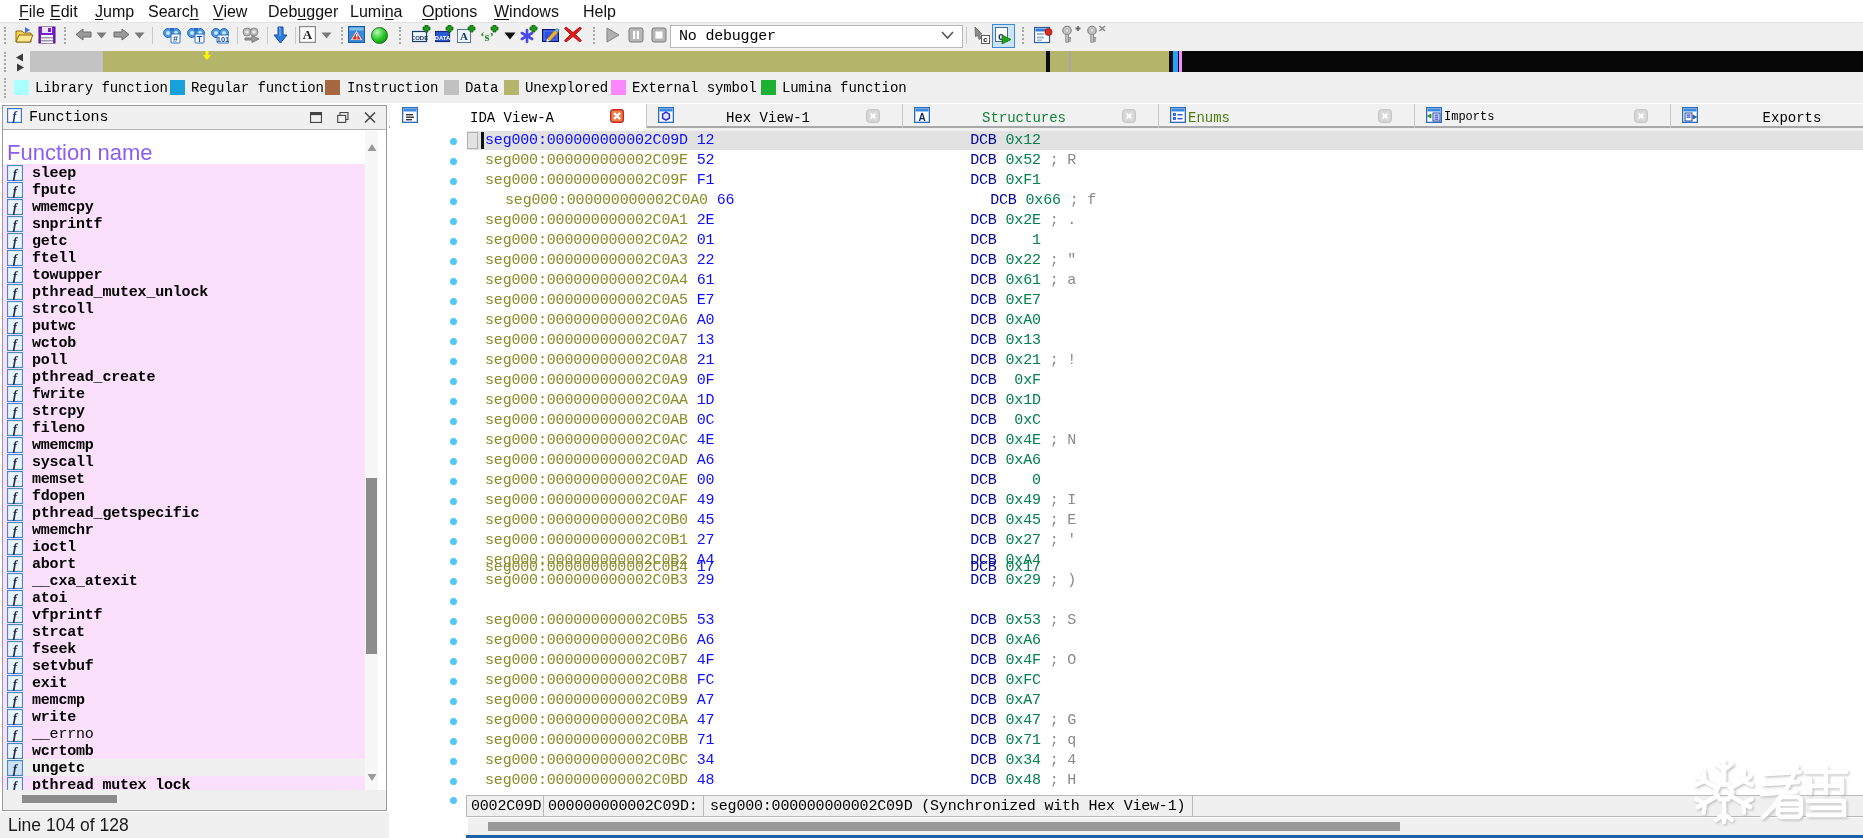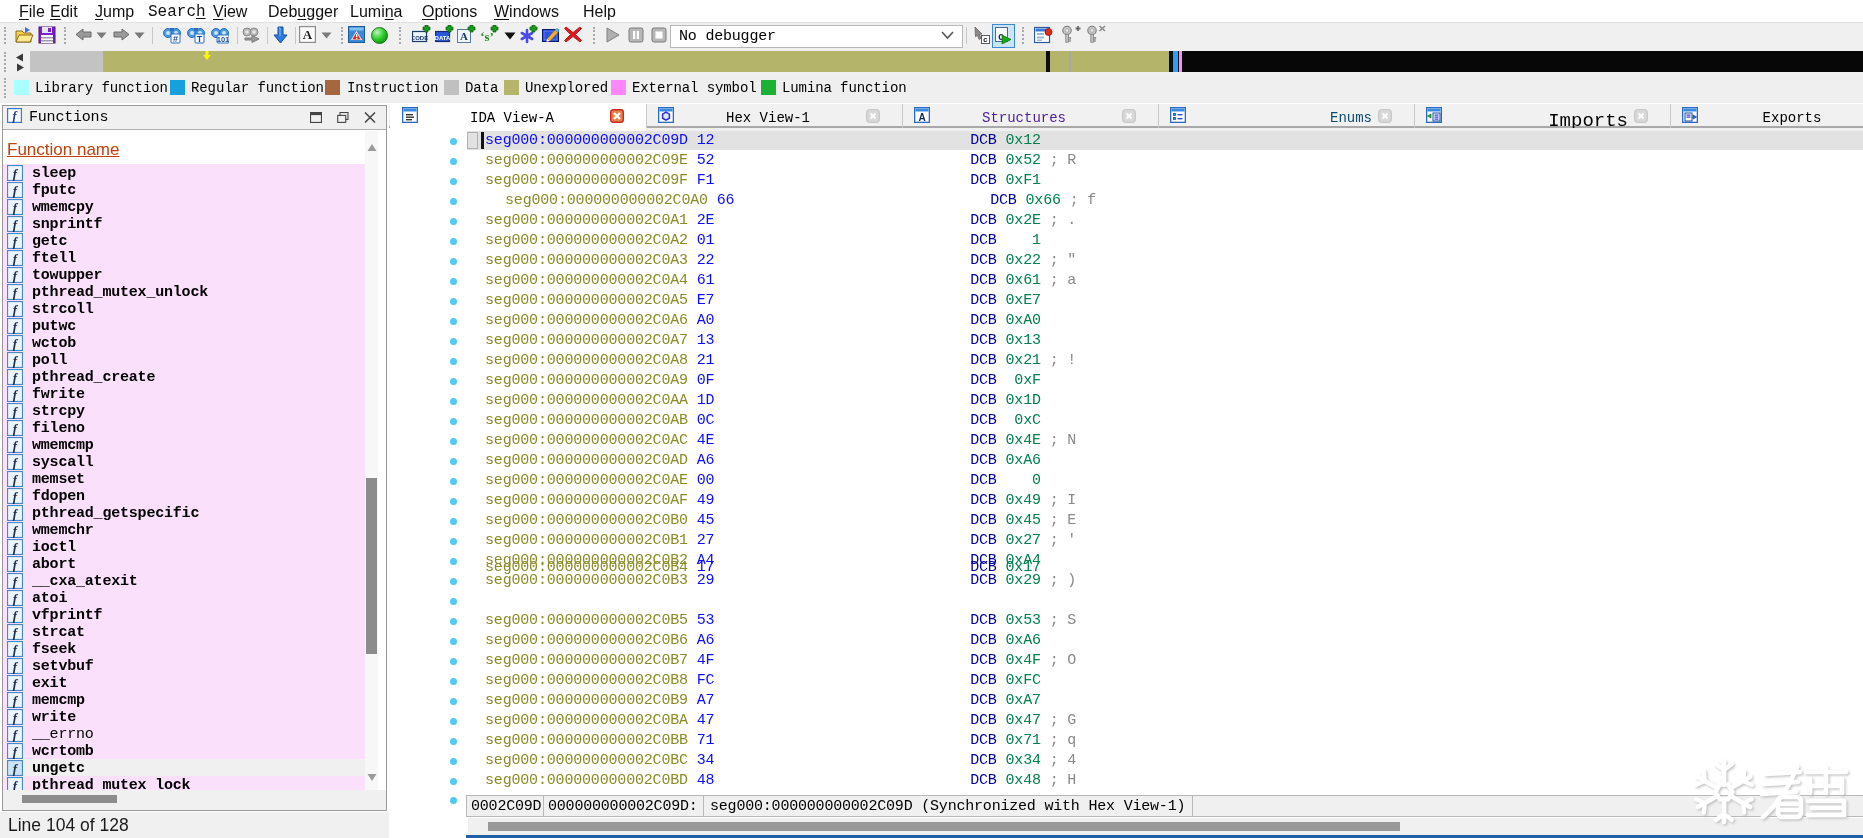--- a/index.html
+++ b/index.html
@@ -17,21 +17,21 @@
 .dcb{color:#00009a;}
 .val{color:#00804d;}
 .com{color:#8a8a8a;}
 </style></head>
 <body>
 
 <div class="abs" style="left:0;top:0;width:1863px;height:22px;background:#fff;"></div>
 <div class="abs menu" style="left:19px;top:3px;"><u>F</u>ile</div>
 <div class="abs menu" style="left:50px;top:3px;"><u>E</u>dit</div>
 <div class="abs menu" style="left:95px;top:3px;"><u>J</u>ump</div>
-<div class="abs menu" style="left:148px;top:3px;font-family:Liberation Mono, monospace;">Searc<u>h</u></div>
+<div class="abs menu" style="left:148px;top:3px;">Searc<u>h</u></div>
 <div class="abs menu" style="left:213px;top:3px;"><u>V</u>iew</div>
 <div class="abs menu" style="left:268px;top:3px;">Deb<u>u</u>gger</div>
 <div class="abs menu" style="left:350px;top:3px;">Lumi<u>n</u>a</div>
 <div class="abs menu" style="left:422px;top:3px;"><u>O</u>ptions</div>
 <div class="abs menu" style="left:494px;top:3px;"><u>W</u>indows</div>
 <div class="abs menu" style="left:583px;top:3px;">Help</div>
 <div class="abs" style="left:0;top:22px;width:1863px;height:27px;background:#f0f0f0;border-top:1px solid #e2e2e2;"></div>
 <div class="abs handle" style="left:4px;top:27px;height:17px;"></div>
 <svg class="abs" style="left:15px;top:26px" width="19" height="18" viewBox="0 0 19 18">
 <path d="M1 16 L1 5 L7 5 L9 7 L16 7 L16 16 Z" fill="#f7d24a" stroke="#8a6d1a"></path>
@@ -271,21 +271,21 @@
     <rect x="0.5" y="0.5" width="11" height="10" fill="none" stroke="#444" stroke-width="1.2"></rect>
     <rect x="0.5" y="0.5" width="11" height="2.6" fill="#444"></rect>
   </svg>
 <svg class="abs" style="left:337px;top:112px" width="12" height="11" viewBox="0 0 12 11">
 <rect x="3" y="0.5" width="8" height="7" fill="#f0f0f0" stroke="#444" stroke-width="1.1"></rect>
 <rect x="0.7" y="3.4" width="8" height="7" fill="#f0f0f0" stroke="#444" stroke-width="1.1"></rect>
 </svg>
 <svg class="abs" style="left:364px;top:112px" width="12" height="11" viewBox="0 0 12 11">
     <path d="M1 0.5 L11 10.5 M11 0.5 L1 10.5" stroke="#444" stroke-width="1.5"></path>
   </svg>
-<div class="abs" style="left:7px;top:140px;font-size:17px;color:#c2410c;text-decoration:underline;">Function name</div>
+<div class="abs" style="left:7px;top:140px;font-size:22px;color:#8b5cf6;">Function name</div>
 <div class="abs" style="left:3px;top:164px;width:362px;height:626px;overflow:hidden;">
 <div style="position:absolute;left:0;top:0.0px;width:362px;height:17.8px;background:#fbe0fb;"></div>
 <svg style="position:absolute;left:4px;top:0.5px" width="16" height="16" viewBox="0 0 16 16">
 <rect x="0.5" y="0.5" width="15" height="15" fill="#eaf5fd" stroke="#4a88c8" stroke-width="1.2"></rect>
 <text x="8" y="12.5" font-size="13" font-style="italic" font-weight="bold" font-family="Liberation Serif" fill="#22304a" text-anchor="middle">f</text>
     </svg>
 <div style="position:absolute;left:29px;top:1.0px;font-family:'Liberation Mono',monospace;font-size:15px;letter-spacing:-0.2px;font-weight:bold;white-space:pre;">sleep</div>
 <div style="position:absolute;left:0;top:17.0px;width:362px;height:17.8px;background:#fbe0fb;"></div>
 <svg style="position:absolute;left:4px;top:17.5px" width="16" height="16" viewBox="0 0 16 16">
 <rect x="0.5" y="0.5" width="15" height="15" fill="#eaf5fd" stroke="#4a88c8" stroke-width="1.2"></rect>
@@ -540,50 +540,50 @@
 <svg class="abs" style="left:866px;top:109px" width="14" height="14" viewBox="0 0 14 14">
 <rect x="0.7" y="0.7" width="12.6" height="12.6" rx="2.5" fill="#d8d8d8" stroke="#c0c0c0"></rect>
 <path d="M4.5 4.5 L9.5 9.5 M9.5 4.5 L4.5 9.5" stroke="#fff" stroke-width="1.8"></path>
   </svg>
 <div class="abs" style="left:902px;top:104px;width:256px;height:25px;border-left:1px solid #c8c8c8;box-sizing:border-box;"></div>
 <svg class="abs" style="left:914px;top:107px" width="16" height="16" viewBox="0 0 16 16">
 <rect x="0.5" y="0.5" width="15" height="15" fill="#fff" stroke="#2a6ac0" stroke-width="1.6"></rect>
 <rect x="1.5" y="1.5" width="13" height="3" fill="#3a8ae0"></rect>
 <text x="8" y="13.5" font-size="10" font-weight="bold" font-family="Liberation Sans" fill="#0a2a5a" text-anchor="middle">A</text>
   </svg>
-<div class="abs mono" style="left:932px;top:110px;width:184px;text-align:center;font-size:14px;color:#4c1d95;">Structures</div>
+<div class="abs mono" style="left:932px;top:110px;width:184px;text-align:center;font-size:14px;color:#15803d;">Structures</div>
 <svg class="abs" style="left:1122px;top:109px" width="14" height="14" viewBox="0 0 14 14">
 <rect x="0.7" y="0.7" width="12.6" height="12.6" rx="2.5" fill="#d8d8d8" stroke="#c0c0c0"></rect>
 <path d="M4.5 4.5 L9.5 9.5 M9.5 4.5 L4.5 9.5" stroke="#fff" stroke-width="1.8"></path>
   </svg>
 <div class="abs" style="left:1158px;top:104px;width:256px;height:25px;border-left:1px solid #c8c8c8;box-sizing:border-box;"></div>
 <svg class="abs" style="left:1170px;top:107px" width="16" height="16" viewBox="0 0 16 16">
 <rect x="0.5" y="0.5" width="15" height="15" fill="#fff" stroke="#2a6ac0" stroke-width="1.6"></rect>
 <rect x="1.5" y="1.5" width="13" height="3" fill="#3a8ae0"></rect>
 <rect x="3.5" y="6.5" width="2" height="2" fill="#0ac8c8" stroke="#1a3ae0" stroke-width="0.8"></rect>
     <rect x="7.5" y="7" width="5" height="1.4" fill="#2a4ae0"></rect>
     <rect x="3.5" y="10.5" width="2" height="2" fill="#0ac8c8" stroke="#1a3ae0" stroke-width="0.8"></rect>
     <rect x="7.5" y="11" width="5" height="1.4" fill="#2a4ae0"></rect>
   </svg>
-<div class="abs mono" style="left:1188px;top:110px;width:184px;text-align:right;font-size:14px;color:#0c4a6e;">Enums</div>
+<div class="abs mono" style="left:1188px;top:110px;width:184px;text-align:left;font-size:14px;color:#4d7c0f;">Enums</div>
 <svg class="abs" style="left:1378px;top:109px" width="14" height="14" viewBox="0 0 14 14">
 <rect x="0.7" y="0.7" width="12.6" height="12.6" rx="2.5" fill="#d8d8d8" stroke="#c0c0c0"></rect>
 <path d="M4.5 4.5 L9.5 9.5 M9.5 4.5 L4.5 9.5" stroke="#fff" stroke-width="1.8"></path>
   </svg>
 <div class="abs" style="left:1414px;top:104px;width:256px;height:25px;border-left:1px solid #c8c8c8;box-sizing:border-box;"></div>
 <svg class="abs" style="left:1426px;top:107px" width="16" height="16" viewBox="0 0 16 16">
 <rect x="0.5" y="0.5" width="15" height="15" fill="#fff" stroke="#2a6ac0" stroke-width="1.6"></rect>
 <rect x="1.5" y="1.5" width="13" height="3" fill="#3a8ae0"></rect>
 <rect x="7" y="6" width="7" height="8" fill="#fff" stroke="#1a4a9a"></rect>
     <rect x="8.5" y="7.5" width="4" height="1.2" fill="#2a3ae0"></rect>
     <rect x="8.5" y="9.5" width="4" height="1.2" fill="#2a3ae0"></rect>
     <rect x="8.5" y="11.5" width="4" height="1.2" fill="#2a3ae0"></rect>
     <path d="M1.5 9 L5 7 L5 11 Z" fill="#2ac82a" stroke="#0a6a0a" stroke-width="0.7"></path>
   </svg>
-<div class="abs mono" style="left:1444px;top:110px;width:184px;text-align:right;font-size:19px;color:#000;">Imports</div>
+<div class="abs mono" style="left:1444px;top:110px;width:184px;text-align:left;font-size:12px;color:#000;">Imports</div>
 <svg class="abs" style="left:1634px;top:109px" width="14" height="14" viewBox="0 0 14 14">
 <rect x="0.7" y="0.7" width="12.6" height="12.6" rx="2.5" fill="#d8d8d8" stroke="#c0c0c0"></rect>
 <path d="M4.5 4.5 L9.5 9.5 M9.5 4.5 L4.5 9.5" stroke="#fff" stroke-width="1.8"></path>
   </svg>
 <div class="abs" style="left:1670px;top:104px;width:256px;height:25px;border-left:1px solid #c8c8c8;box-sizing:border-box;"></div>
 <svg class="abs" style="left:1682px;top:107px" width="16" height="16" viewBox="0 0 16 16">
 <rect x="0.5" y="0.5" width="15" height="15" fill="#fff" stroke="#2a6ac0" stroke-width="1.6"></rect>
 <rect x="1.5" y="1.5" width="13" height="3" fill="#3a8ae0"></rect>
 <rect x="3" y="6" width="7" height="8" fill="#fff" stroke="#1a4a9a"></rect>
     <rect x="4.5" y="7.5" width="4" height="1.2" fill="#2a3ae0"></rect>

